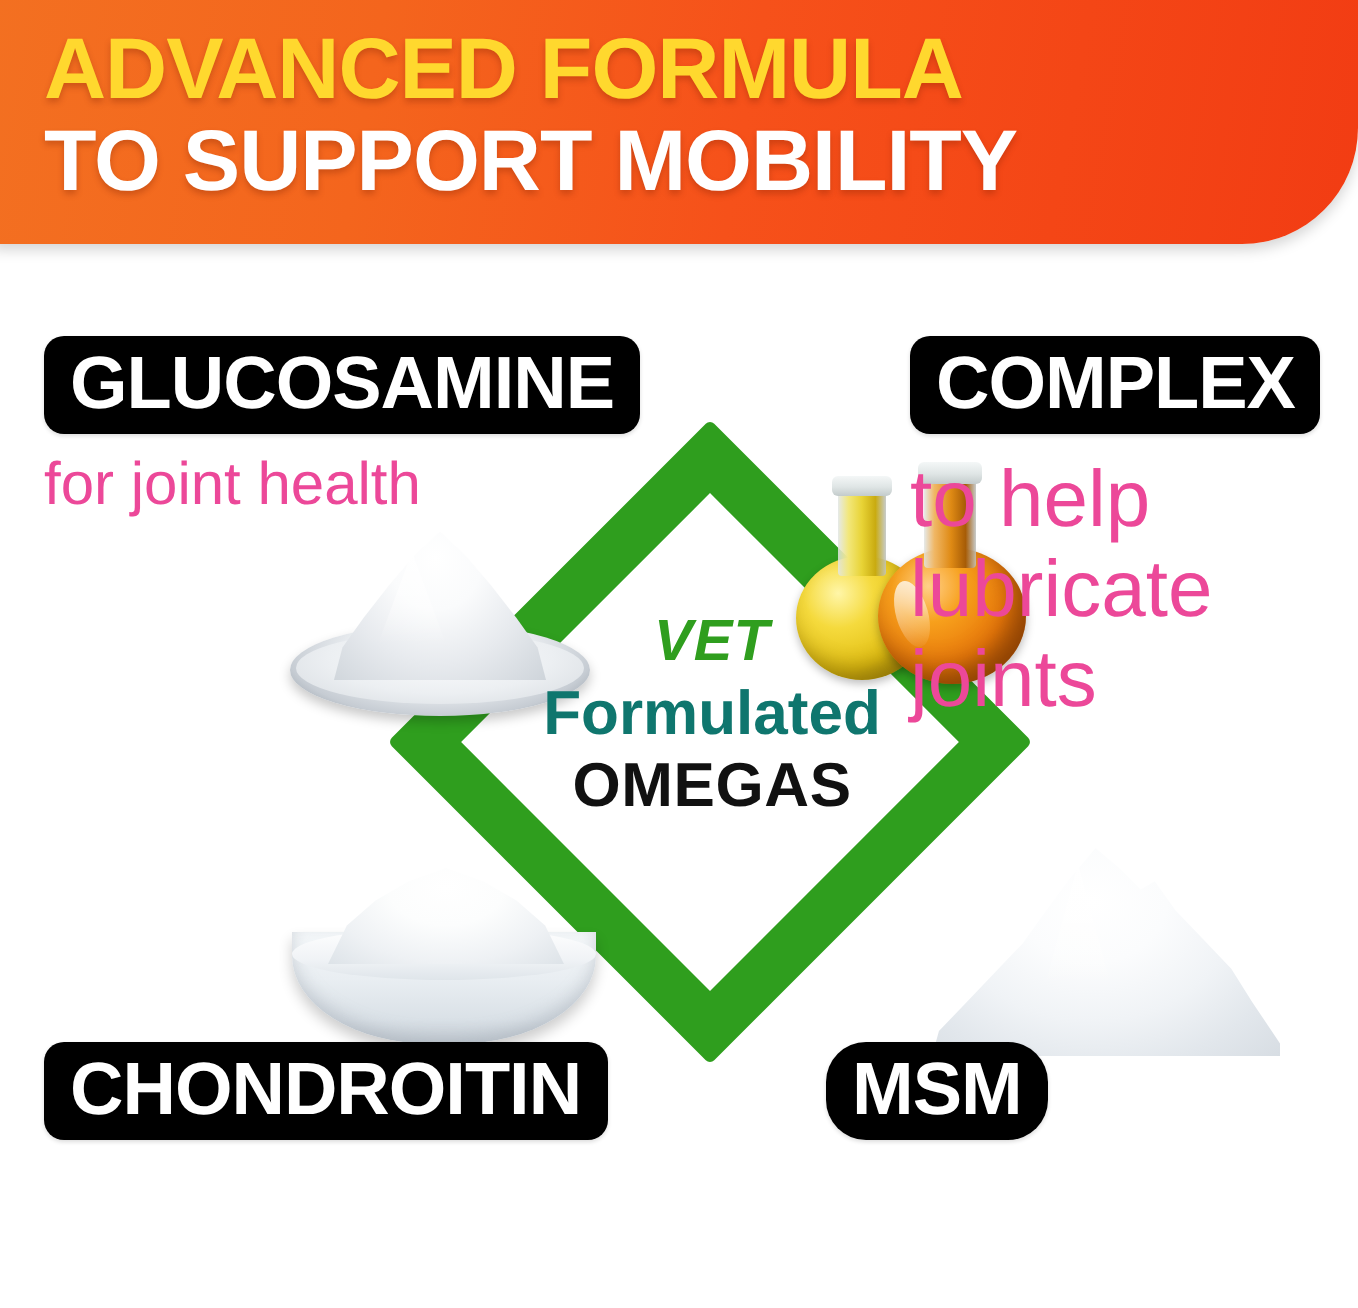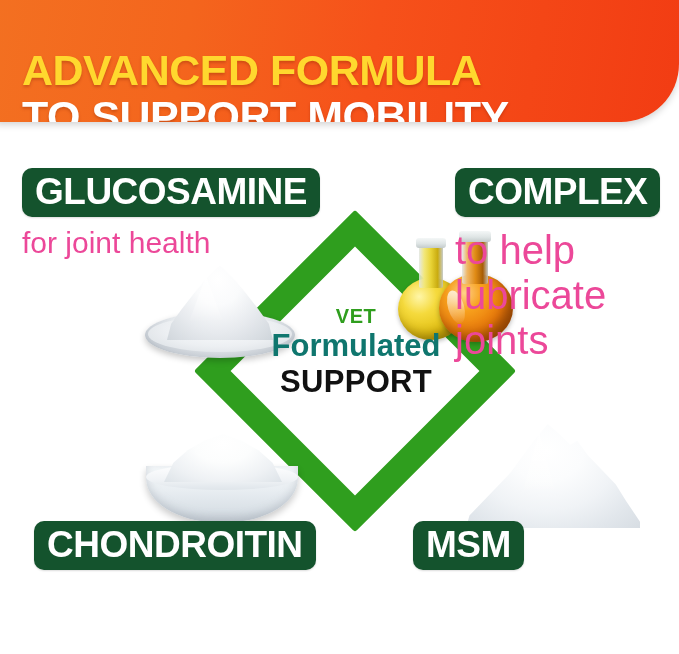--- a/index.html
+++ b/index.html
@@ -37,21 +37,20 @@
     left: 4px;
     top: 4px;
     width: 660px;
     height: 118px;
     display: flex;
     flex-direction: column;
     align-items: flex-start;
     justify-content: center;
     padding-left: 22px;
     box-sizing: border-box;
-    margin-top: 35px;
   }
   .banner-line1 {
     font-size: 43px;
     font-weight: bold;
     letter-spacing: -0.5px;
     color: #ffd82e;
     line-height: 1.02;
     text-shadow: 0 2px 3px rgba(120,30,0,0.30);
     white-space: nowrap;
   }
@@ -190,21 +189,21 @@
   }
   #msm-art .pile-shadow {
     position: absolute; left: 4px; bottom: 0px; width: 166px; height: 14px;
     background: radial-gradient(ellipse at 50% 50%, rgba(150,160,170,0.28) 0%, rgba(255,255,255,0) 72%);
   }
 
   
   .block { position: absolute; }
   .badge {
     display: inline-block;
-    background: #14532d;
+    background: #000000;
     color: #ffffff;
     font-weight: bold;
     border-radius: 10px;
     padding: 5px 13px 7px 13px;
     line-height: 1;
     white-space: nowrap;
     box-shadow: 0 1px 2px rgba(0,0,0,0.14);
   }
   .desc {
     color: #ec4899;
@@ -219,42 +218,43 @@
   #block-glucosamine .badge { font-size: 37px; letter-spacing: -0.5px; }
   #block-glucosamine .desc { font-size: 30px; margin-top: 9px; }
 
   
   #block-omegas { left: 455px; top: 168px; text-align: left; }
   #block-omegas .badge { font-size: 37px; letter-spacing: -0.5px; }
   #block-omegas .desc { font-size: 40px; margin-top: 11px; }
 
   
   #block-chondroitin { left: 22px; top: 521px; }
-  #block-chondroitin .badge { font-size: 37px; letter-spacing: -0.5px; margin-left: 12px; }
+  #block-chondroitin .badge { font-size: 37px; letter-spacing: -0.5px; }
   #block-chondroitin .desc { font-size: 30px; margin-top: 9px; }
 
   
   #block-msm { left: 413px; top: 521px; }
-  #block-msm .badge { font-size: 37px; letter-spacing: -0.5px; }
+  #block-msm .badge { font-size: 37px; letter-spacing: -0.5px; border-radius: 20px; }
   #block-msm .desc { font-size: 30px; margin-top: 9px; }
 
   
   #center-text {
     position: absolute;
     left: 238px;
     top: 305px;
     width: 236px;
     text-align: center;
     line-height: 1.16;
   }
   #center-text .vet {
-    font-size: 20px;
+    font-size: 29px;
     font-weight: bold;
     color: #2f9e1e;
     letter-spacing: 0.5px;
+    font-style: italic;
   }
   #center-text .formulated {
     font-size: 31px;
     font-weight: bold;
     color: #0f766e;
   }
   #center-text .complex {
     font-size: 31px;
     font-weight: bold;
     color: #111111;
@@ -324,16 +324,16 @@
     <div class="badge">CHONDROITIN</div>
   </div>
 
   <div class="block" id="block-msm">
     <div class="badge">MSM</div>
   </div>
 
   <div id="center-text">
     <div class="vet">VET</div>
     <div class="formulated">Formulated</div>
-    <div class="complex">SUPPORT</div>
+    <div class="complex">OMEGAS</div>
   </div>
 
 </div>
 
 </body></html>

